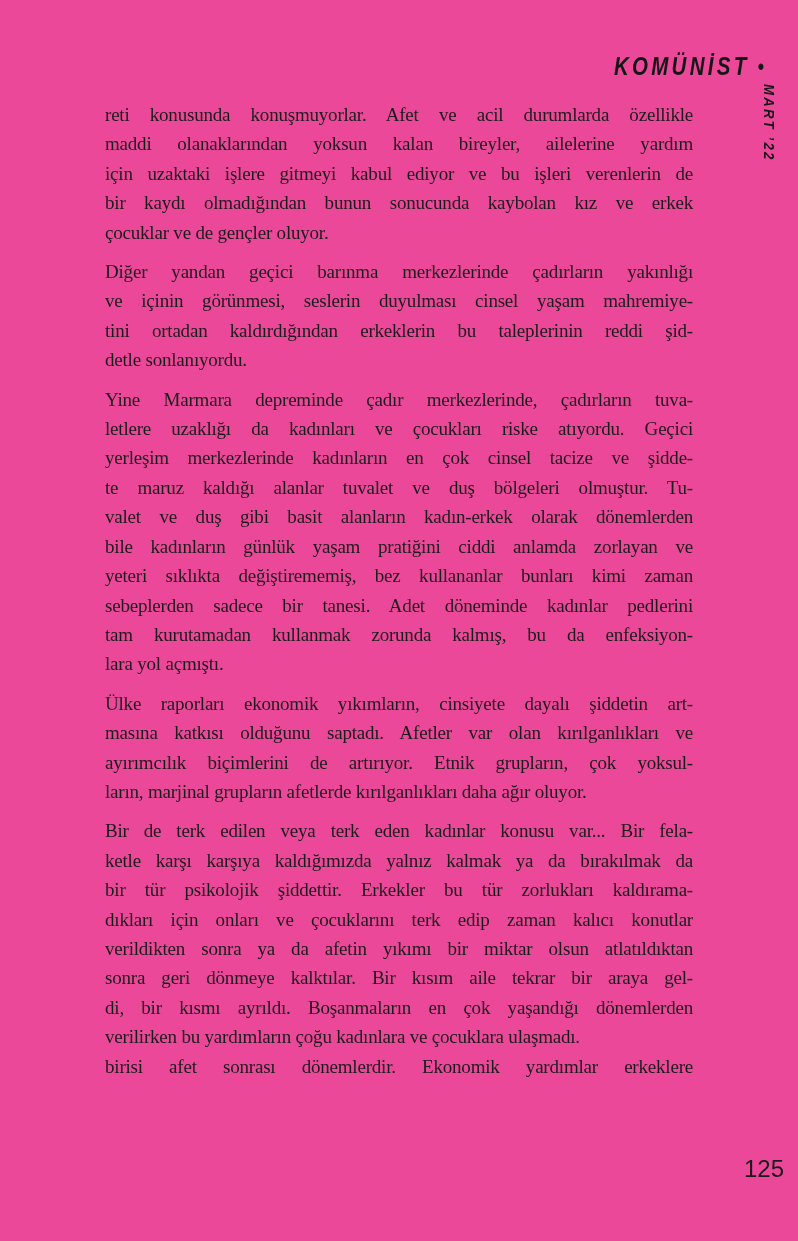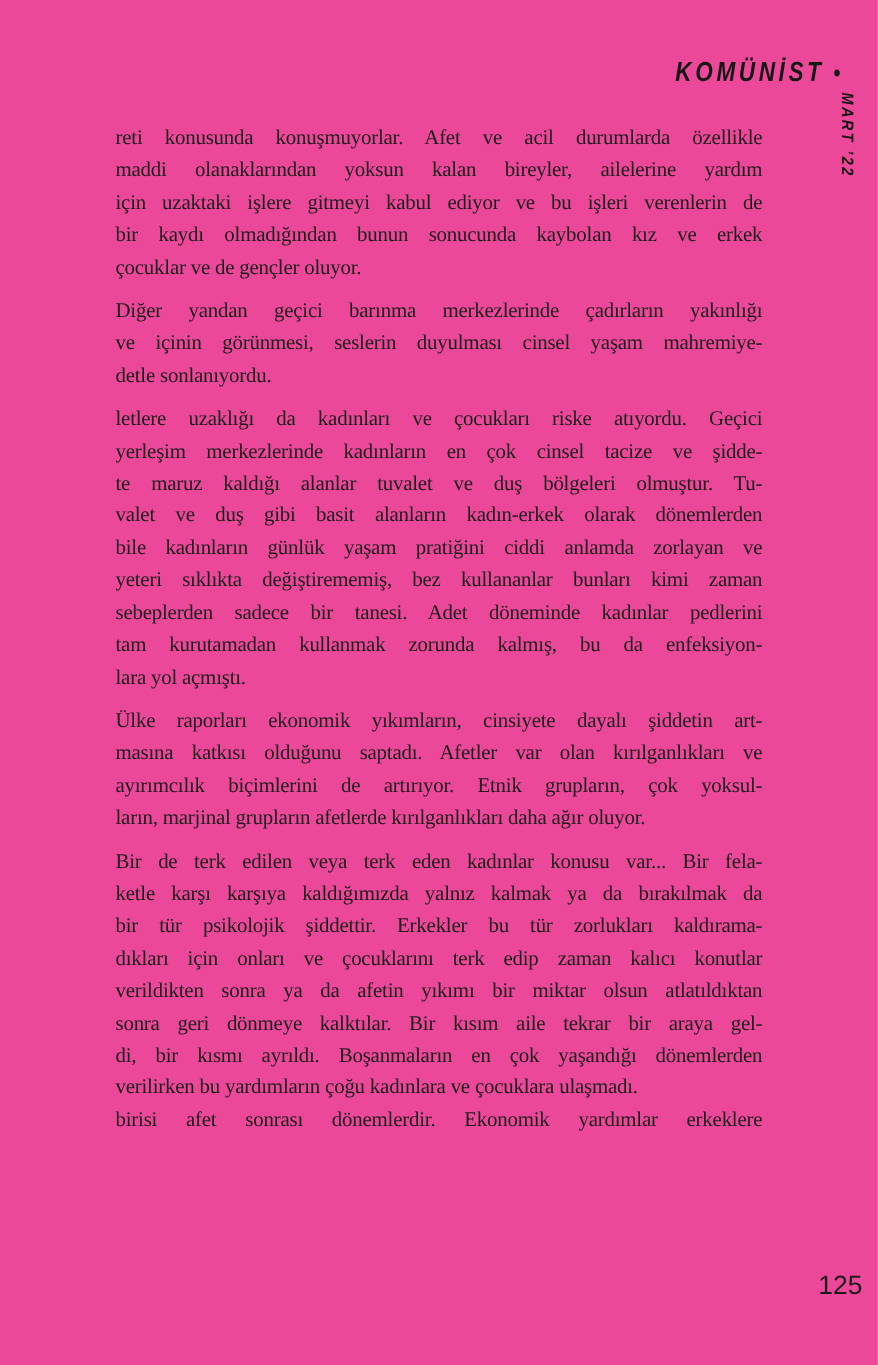--- a/index.html
+++ b/index.html
@@ -47,21 +47,21 @@
     font-size: 15px;
     letter-spacing: 2.5px;
     color: #161616;
     transform: scaleY(0.88);
     transform-origin: top right;
     white-space: nowrap;
   }
   .body-text {
     position: absolute;
     left: 105px;
-    top: 111px;
+    top: 100px;
     width: 588px;
     font-size: 19px;
     line-height: 29.4px;
     letter-spacing: -0.2px;
     color: #1c1c1c;
   }
   .para { margin: 0 0 10px 0; }
   .para:last-child { margin-bottom: 16px; }
   .line {
     text-align: justify;
@@ -94,23 +94,25 @@
       <div class="para">
         <div class="line">reti konusunda konuşmuyorlar. Afet ve acil durumlarda özellikle</div>
         <div class="line">maddi olanaklarından yoksun kalan bireyler, ailelerine yardım</div>
         <div class="line">için uzaktaki işlere gitmeyi kabul ediyor ve bu işleri verenlerin de</div>
         <div class="line">bir kaydı olmadığından bunun sonucunda kaybolan kız ve erkek</div>
         <div class="line last">çocuklar ve de gençler oluyor.</div>
       </div>
       <div class="para">
         <div class="line">Diğer yandan geçici barınma merkezlerinde çadırların yakınlığı</div>
         <div class="line">ve içinin görünmesi, seslerin duyulması cinsel yaşam mahremiye-</div>
+        <div class="line">tini ortadan kaldırdığından erkeklerin bu taleplerinin reddi şid-</div>
         <div class="line last">detle sonlanıyordu.</div>
       </div>
       <div class="para">
+        <div class="line">Yine Marmara depreminde çadır merkezlerinde, çadırların tuva-</div>
         <div class="line">letlere uzaklığı da kadınları ve çocukları riske atıyordu. Geçici</div>
         <div class="line">yerleşim merkezlerinde kadınların en çok cinsel tacize ve şidde-</div>
         <div class="line">te maruz kaldığı alanlar tuvalet ve duş bölgeleri olmuştur. Tu-</div>
         <div class="line">valet ve duş gibi basit alanların kadın-erkek olarak dönemlerden</div>
         <div class="line">bile kadınların günlük yaşam pratiğini ciddi anlamda zorlayan ve</div>
         <div class="line">yeteri sıklıkta değiştirememiş, bez kullananlar bunları kimi zaman</div>
         <div class="line">sebeplerden sadece bir tanesi. Adet döneminde kadınlar pedlerini</div>
         <div class="line">tam kurutamadan kullanmak zorunda kalmış, bu da enfeksiyon-</div>
         <div class="line last">lara yol açmıştı.</div>
       </div>

